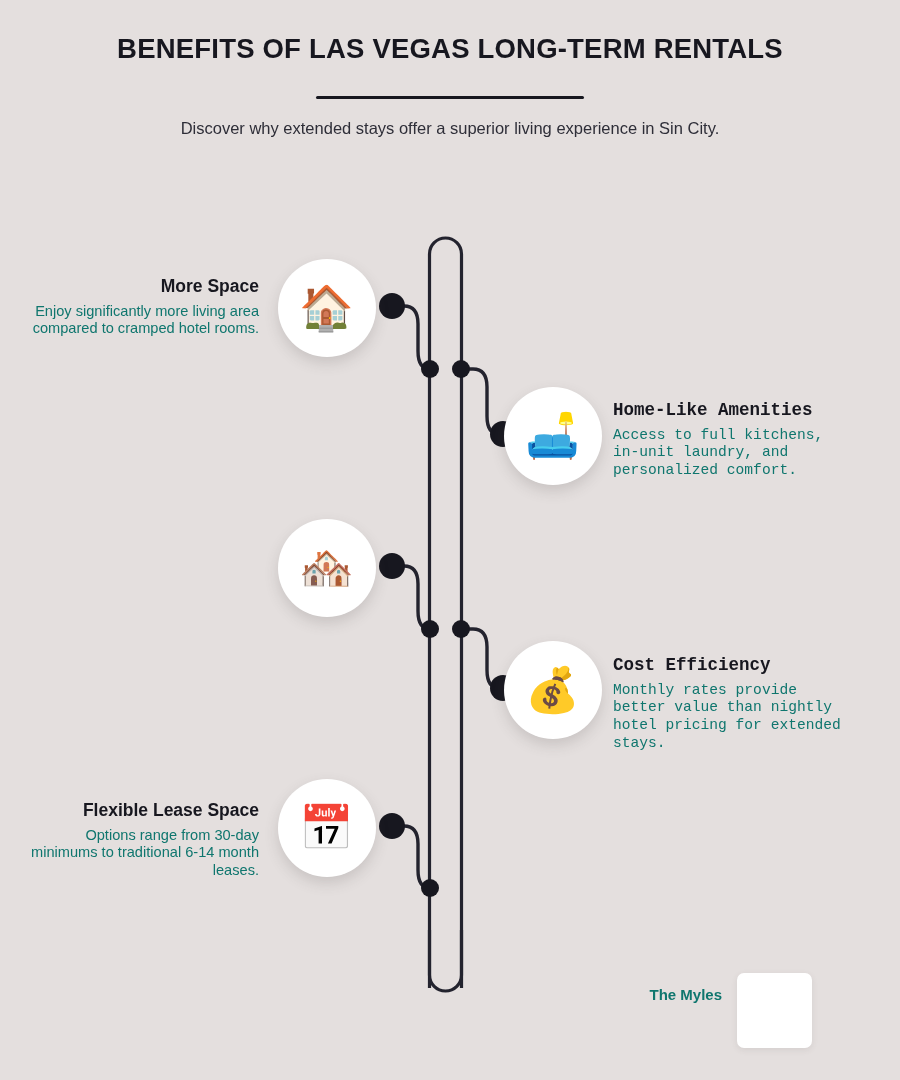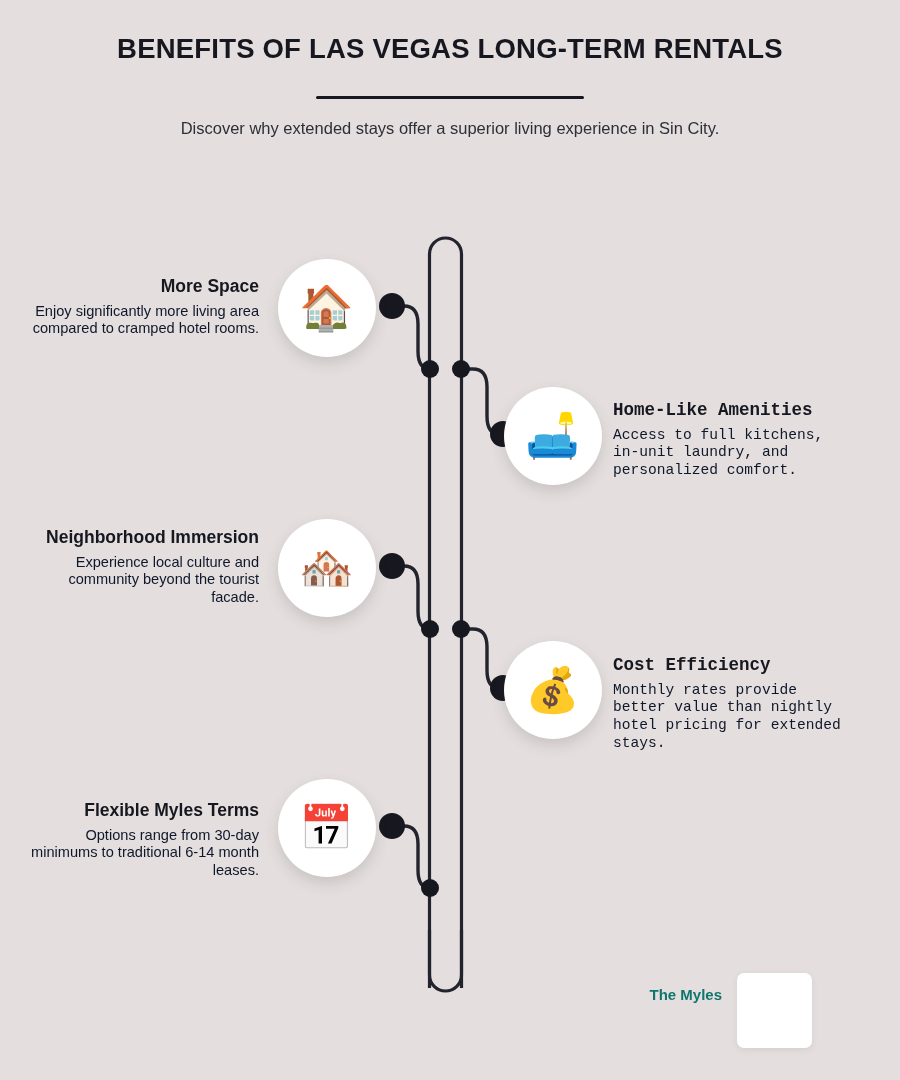--- a/index.html
+++ b/index.html
@@ -82,21 +82,21 @@
     font-size: 17.5px;
     font-weight: 700;
     color: #17171f;
     line-height: 1.12;
   }
 
   .item-desc {
     margin-top: 6px;
     font-size: 14.6px;
     font-weight: 400;
-    color: #0f172a;
+    color: #0f766e;
     line-height: 1.22;
   }
 
   .bubble {
     position: absolute;
     width: 98px;
     height: 98px;
     border-radius: 50%;
     background: #ffffff;
     box-shadow: 0 6px 14px rgba(80,70,70,0.18);
@@ -200,38 +200,34 @@
 
   <div class="item right" style="left:495px; top:387px; width:405px; height:100px;">
     <div class="texts" style="top:14px;">
       <div class="item-title">Home-Like Amenities</div>
       <div class="item-desc">Access to full kitchens, in-unit laundry, and personalized comfort.</div>
     </div>
     <div class="bubble" style="top:0;">🛋️</div>
   </div>
 
   <div class="item left" style="left:0; top:519px; width:385px; height:100px;">
-    <div class="texts" style="top:9px;">
-      <div class="item-title">Neighborhood Immersion</div>
-      <div class="item-desc">Experience local culture and community beyond the tourist facade.</div>
-    </div>
     <div class="bubble" style="top:0;">🏘️</div>
   </div>
 
   <div class="item right" style="left:495px; top:641px; width:405px; height:100px;">
     <div class="texts" style="top:15px;">
       <div class="item-title">Cost Efficiency</div>
       <div class="item-desc">Monthly rates provide better value than nightly hotel pricing for extended stays.</div>
     </div>
     <div class="bubble" style="top:0;">💰</div>
   </div>
 
   <div class="item left" style="left:0; top:779px; width:385px; height:100px;">
     <div class="texts" style="top:22px;">
-      <div class="item-title">Flexible Myles Terms</div>
+      <div class="item-title">Flexible Lease Space</div>
       <div class="item-desc">Options range from 30-day minimums to traditional 6-14 month leases.</div>
     </div>
     <div class="bubble" style="top:0;">📅</div>
   </div>
 
   <div class="footer">
     <div class="footer-text">
       <div class="brand-name">The Myles</div>
     </div>
     <div class="logo-box"></div>

